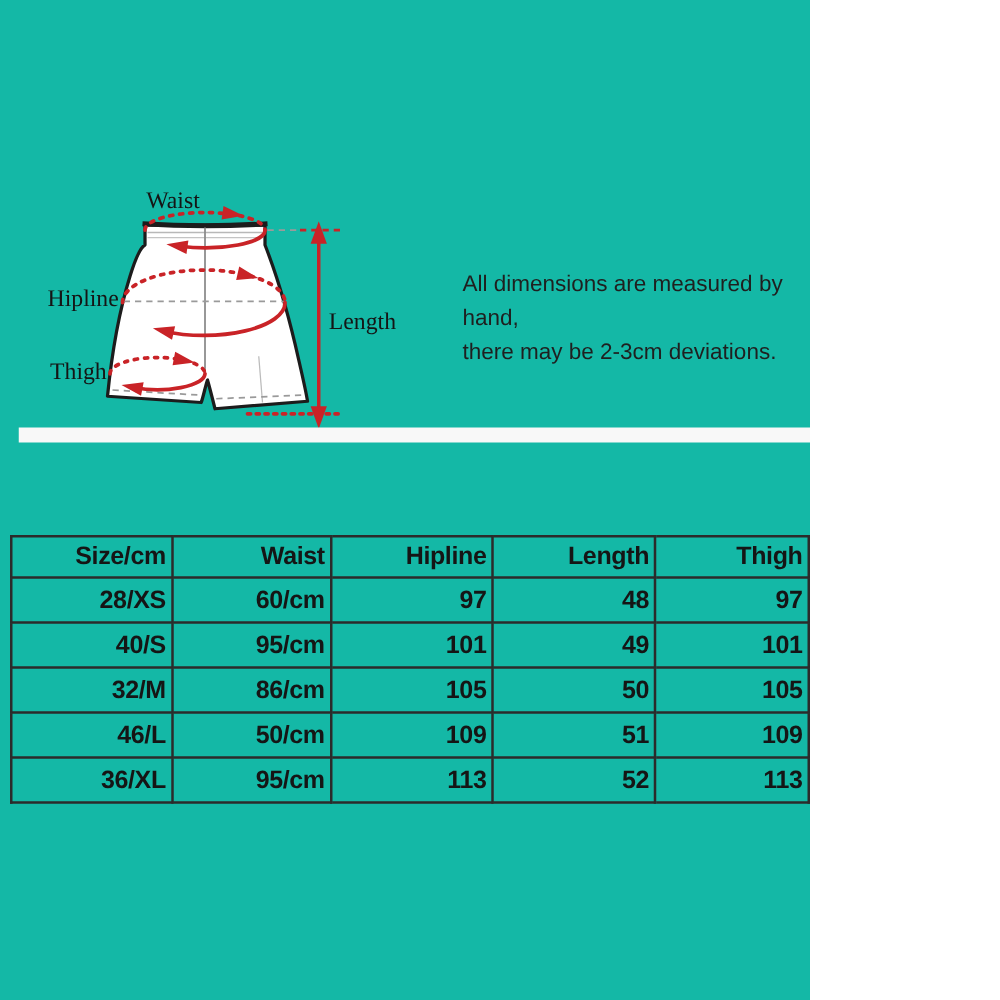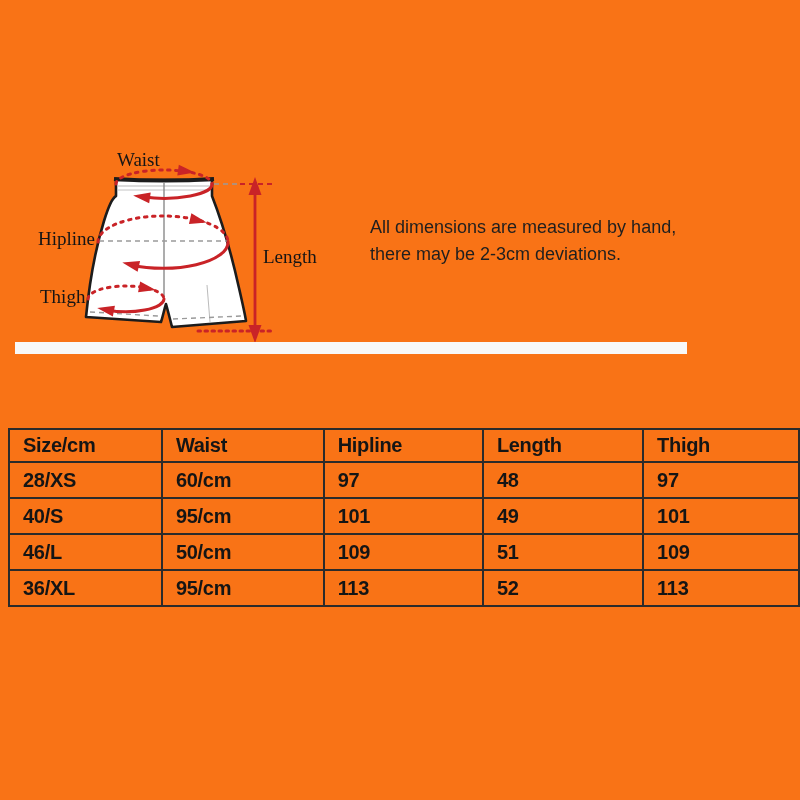--- a/index.html
+++ b/index.html
@@ -1,31 +1,31 @@
 <!DOCTYPE html>
 <html><head>
 <meta charset="utf-8">
 <style>
   html,body{margin:0;padding:0;background:#fff;}
-  #canvas{position:relative;width:800px;height:800px;background:#f97316;overflow:hidden;
+  #canvas{position:relative;width:648px;height:800px;background:#14b8a6;overflow:hidden;
           font-family:"Liberation Sans",sans-serif;color:#1b1b1b;}
   
   #diagram-svg{position:absolute;left:0;top:130px;width:800px;height:230px;}
   .serif-label{font-family:"Liberation Serif",serif;font-size:19px;fill:#151515;}
   
   #note{position:absolute;left:370px;top:214px;font-size:18px;line-height:27px;color:#1f1f1f;}
   
   #artifact-band{position:absolute;left:15px;top:342px;width:672px;height:12px;background:#f8f8f8;}
   
   #suggestion-title{position:absolute;left:13px;top:371px;font-size:21.5px;font-weight:bold;
                     letter-spacing:.2px;color:#111;}
   #suggestion-subtitle{position:absolute;left:13px;top:400px;font-size:15px;color:#222;}
   
   #size-table{position:absolute;left:8px;top:428px;border-collapse:collapse;table-layout:fixed;}
-  #size-table th,#size-table td{border:2px solid #2b2b2b;text-align:left;padding:0 4px 0 13px;
+  #size-table th,#size-table td{border:2px solid #2b2b2b;text-align:right;padding:0 4px 0 13px;
       font-size:20px;font-weight:bold;color:#151515;letter-spacing:-0.3px;white-space:nowrap;
       font-family:"Liberation Sans",sans-serif;}
   #size-table th{height:31px;}
   #size-table td{height:34px;}
   .c0{width:137px;} .c1{width:147px;} .c2{width:144px;} .c3{width:145px;} .c4{width:141px;}
 </style>
 </head>
 <body>
 
 <div id="canvas">
@@ -110,20 +110,27 @@
         <td>97</td>
       </tr>
       <tr>
         <td>40/S</td>
         <td>95/cm</td>
         <td>101</td>
         <td>49</td>
         <td>101</td>
       </tr>
       <tr>
+        <td>32/M</td>
+        <td>86/cm</td>
+        <td>105</td>
+        <td>50</td>
+        <td>105</td>
+      </tr>
+      <tr>
         <td>46/L</td>
         <td>50/cm</td>
         <td>109</td>
         <td>51</td>
         <td>109</td>
       </tr>
       <tr>
         <td>36/XL</td>
         <td>95/cm</td>
         <td>113</td>

